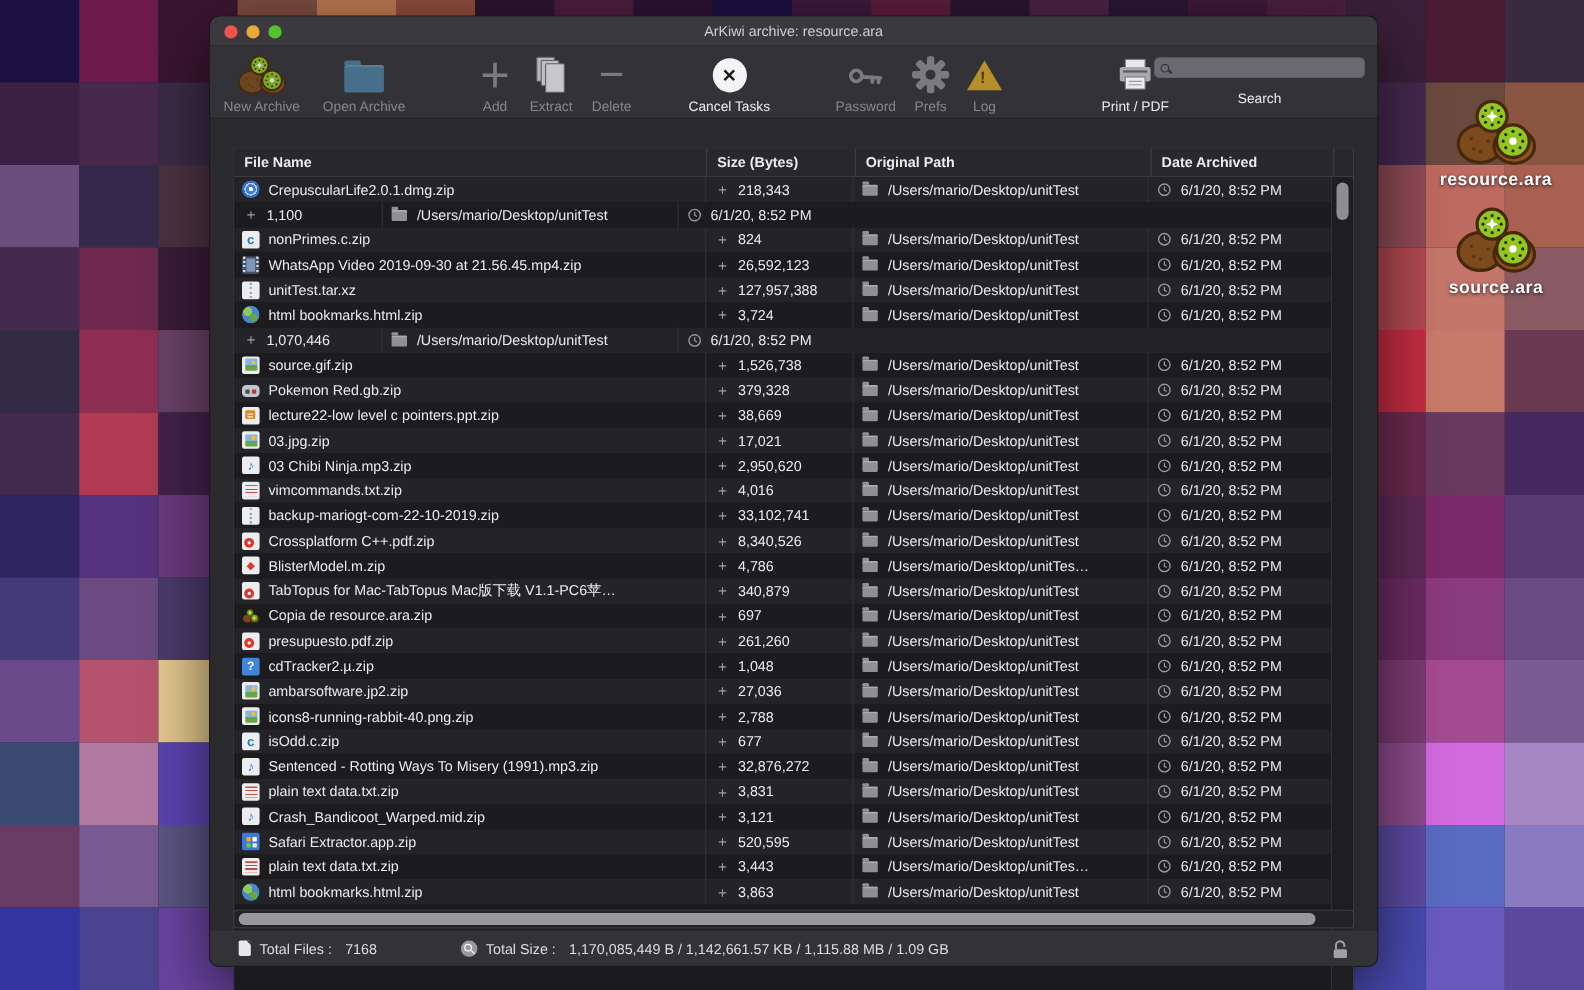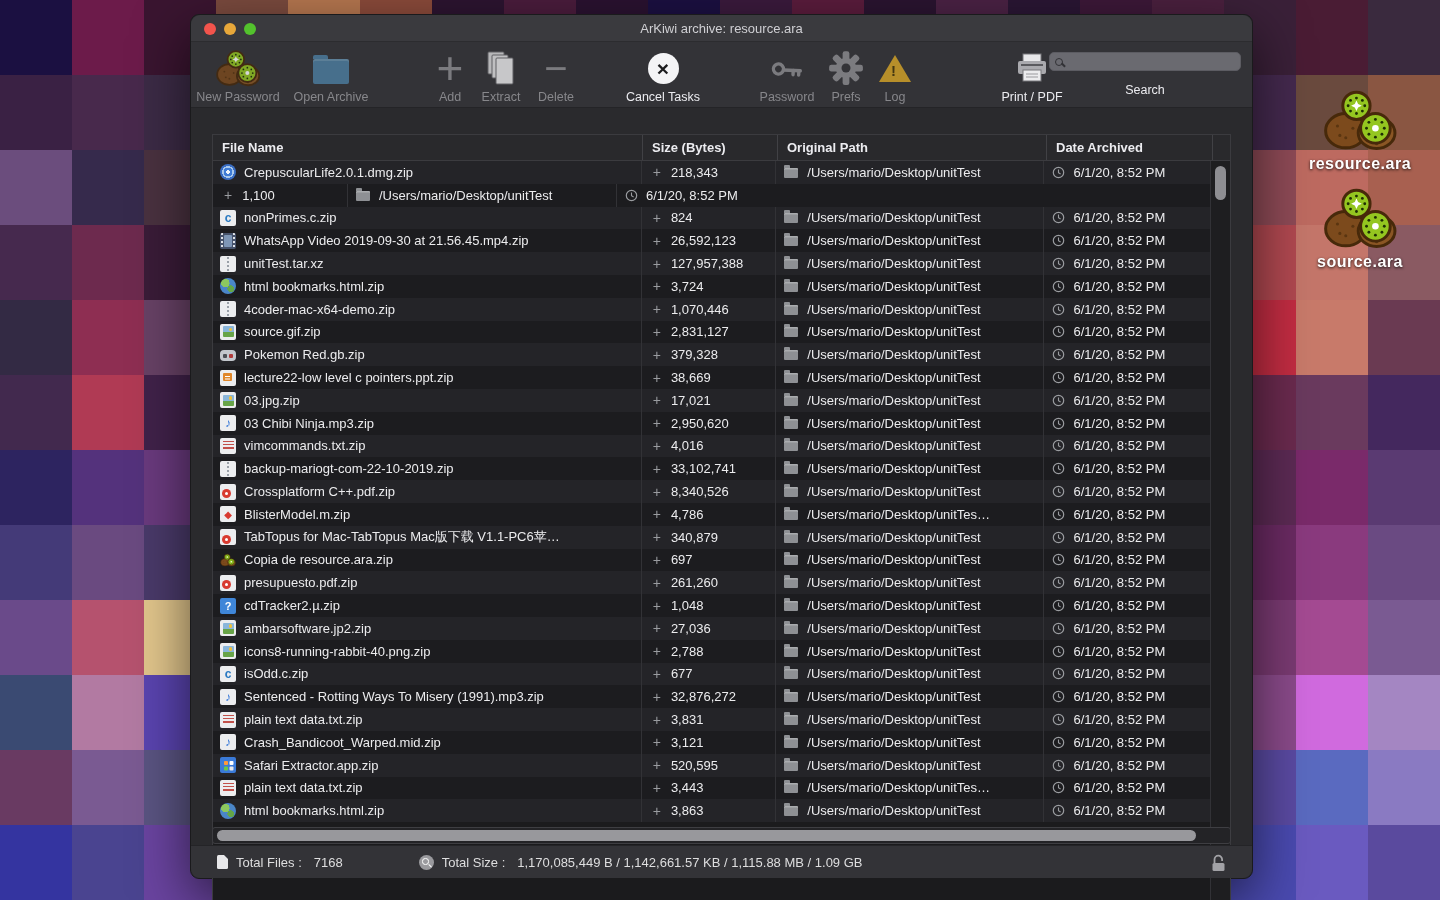--- a/index.html
+++ b/index.html
@@ -504,21 +504,21 @@
           <span class="mag"></span>
         </div>
         <div class="searchlabel">Search</div>
       </div>
     <div class="tbitem tb-new-archive dim">
           <div class="tbicon">
             <svg width="46" height="40" viewBox="0 0 64 54">
               <use href="#kiwi"></use>
             </svg>
           </div>
-          <div class="tblabel">New Password</div>
+          <div class="tblabel">New Archive</div>
         </div>
         <div class="tbitem tb-open-archive dim">
           <div class="tbicon">
             <span class="folder-tb"></span>
           </div>
           <div class="tblabel">Open Archive</div>
         </div>
         <div class="tbitem tb-add dim">
           <div class="tbicon">
             <span class="glyph-plus">+</span>
@@ -728,24 +728,20 @@
     <div class="cell c-date">
       <svg width="13" height="13" viewBox="0 0 13 13" style="flex:0 0 13px">
         <circle cx="6.5" cy="6.5" r="5.2" fill="none" stroke="#9a9ca0" stroke-width="1.2"></circle>
         <path d="M6.5 3.6 V6.7 L8.6 7.9" fill="none" stroke="#9a9ca0" stroke-width="1.1"></path>
       </svg>
       <span class="fdate">6/1/20, 8:52 PM</span>
     </div>
   </div>
 
   <div class="row">
-    <div class="cell c-name">
-      <span class="fic fic-zip"></span>
-      <span class="fname">4coder-mac-x64-demo.zip</span>
-    </div>
     <div class="cell c-size">
       <span class="plus">+</span>
       <span class="fsize">1,070,446</span>
     </div>
     <div class="cell c-path">
       <span class="pfold"></span>
       <span class="fpath">/Users/mario/Desktop/unitTest</span>
     </div>
     <div class="cell c-date">
       <svg width="13" height="13" viewBox="0 0 13 13" style="flex:0 0 13px">
@@ -756,21 +752,21 @@
     </div>
   </div>
 
   <div class="row">
     <div class="cell c-name">
       <span class="fic fic-img"></span>
       <span class="fname">source.gif.zip</span>
     </div>
     <div class="cell c-size">
       <span class="plus">+</span>
-      <span class="fsize">2,831,127</span>
+      <span class="fsize">1,526,738</span>
     </div>
     <div class="cell c-path">
       <span class="pfold"></span>
       <span class="fpath">/Users/mario/Desktop/unitTest</span>
     </div>
     <div class="cell c-date">
       <svg width="13" height="13" viewBox="0 0 13 13" style="flex:0 0 13px">
         <circle cx="6.5" cy="6.5" r="5.2" fill="none" stroke="#9a9ca0" stroke-width="1.2"></circle>
         <path d="M6.5 3.6 V6.7 L8.6 7.9" fill="none" stroke="#9a9ca0" stroke-width="1.1"></path>
       </svg>

